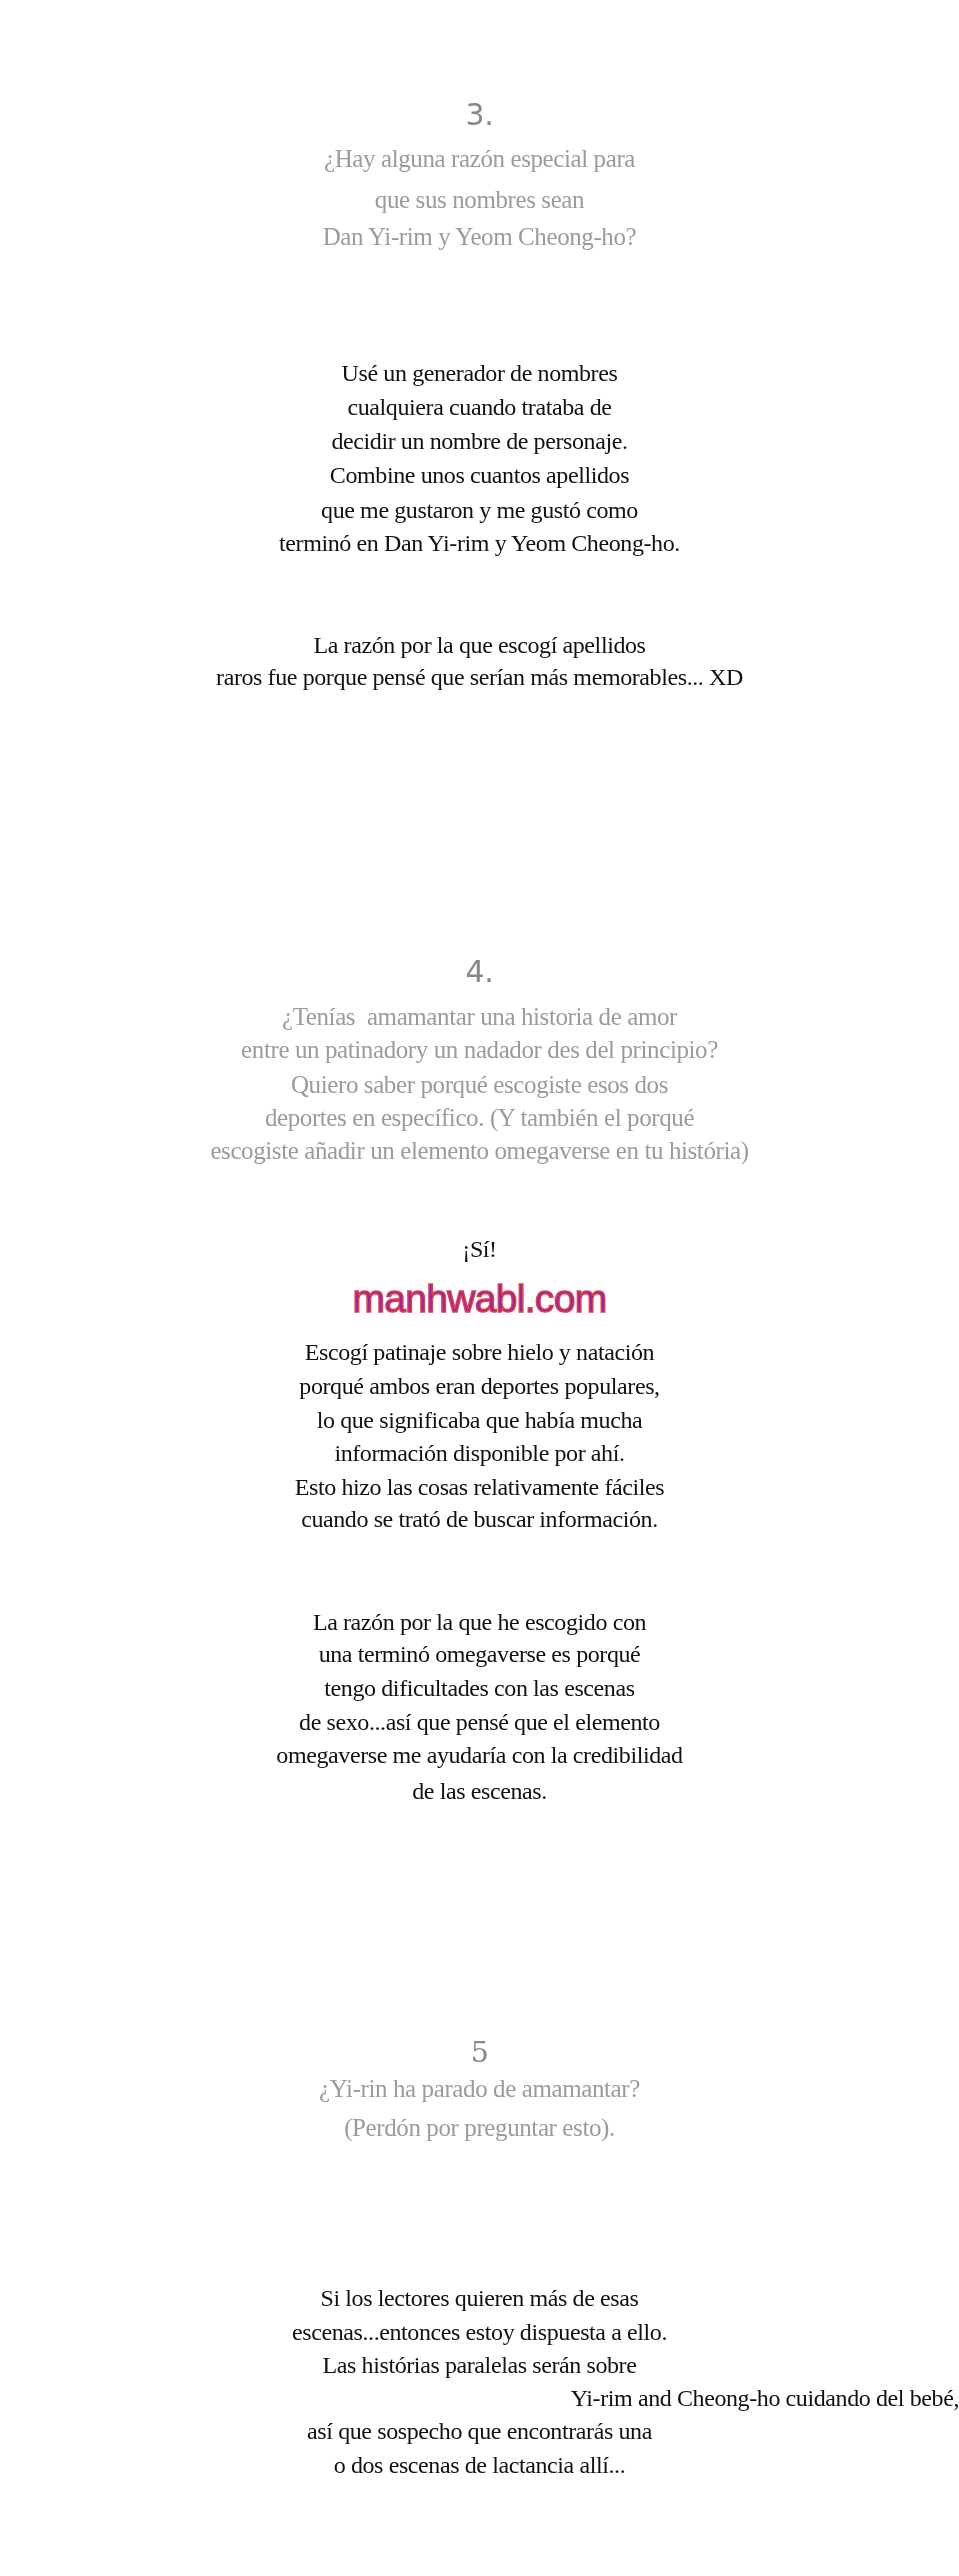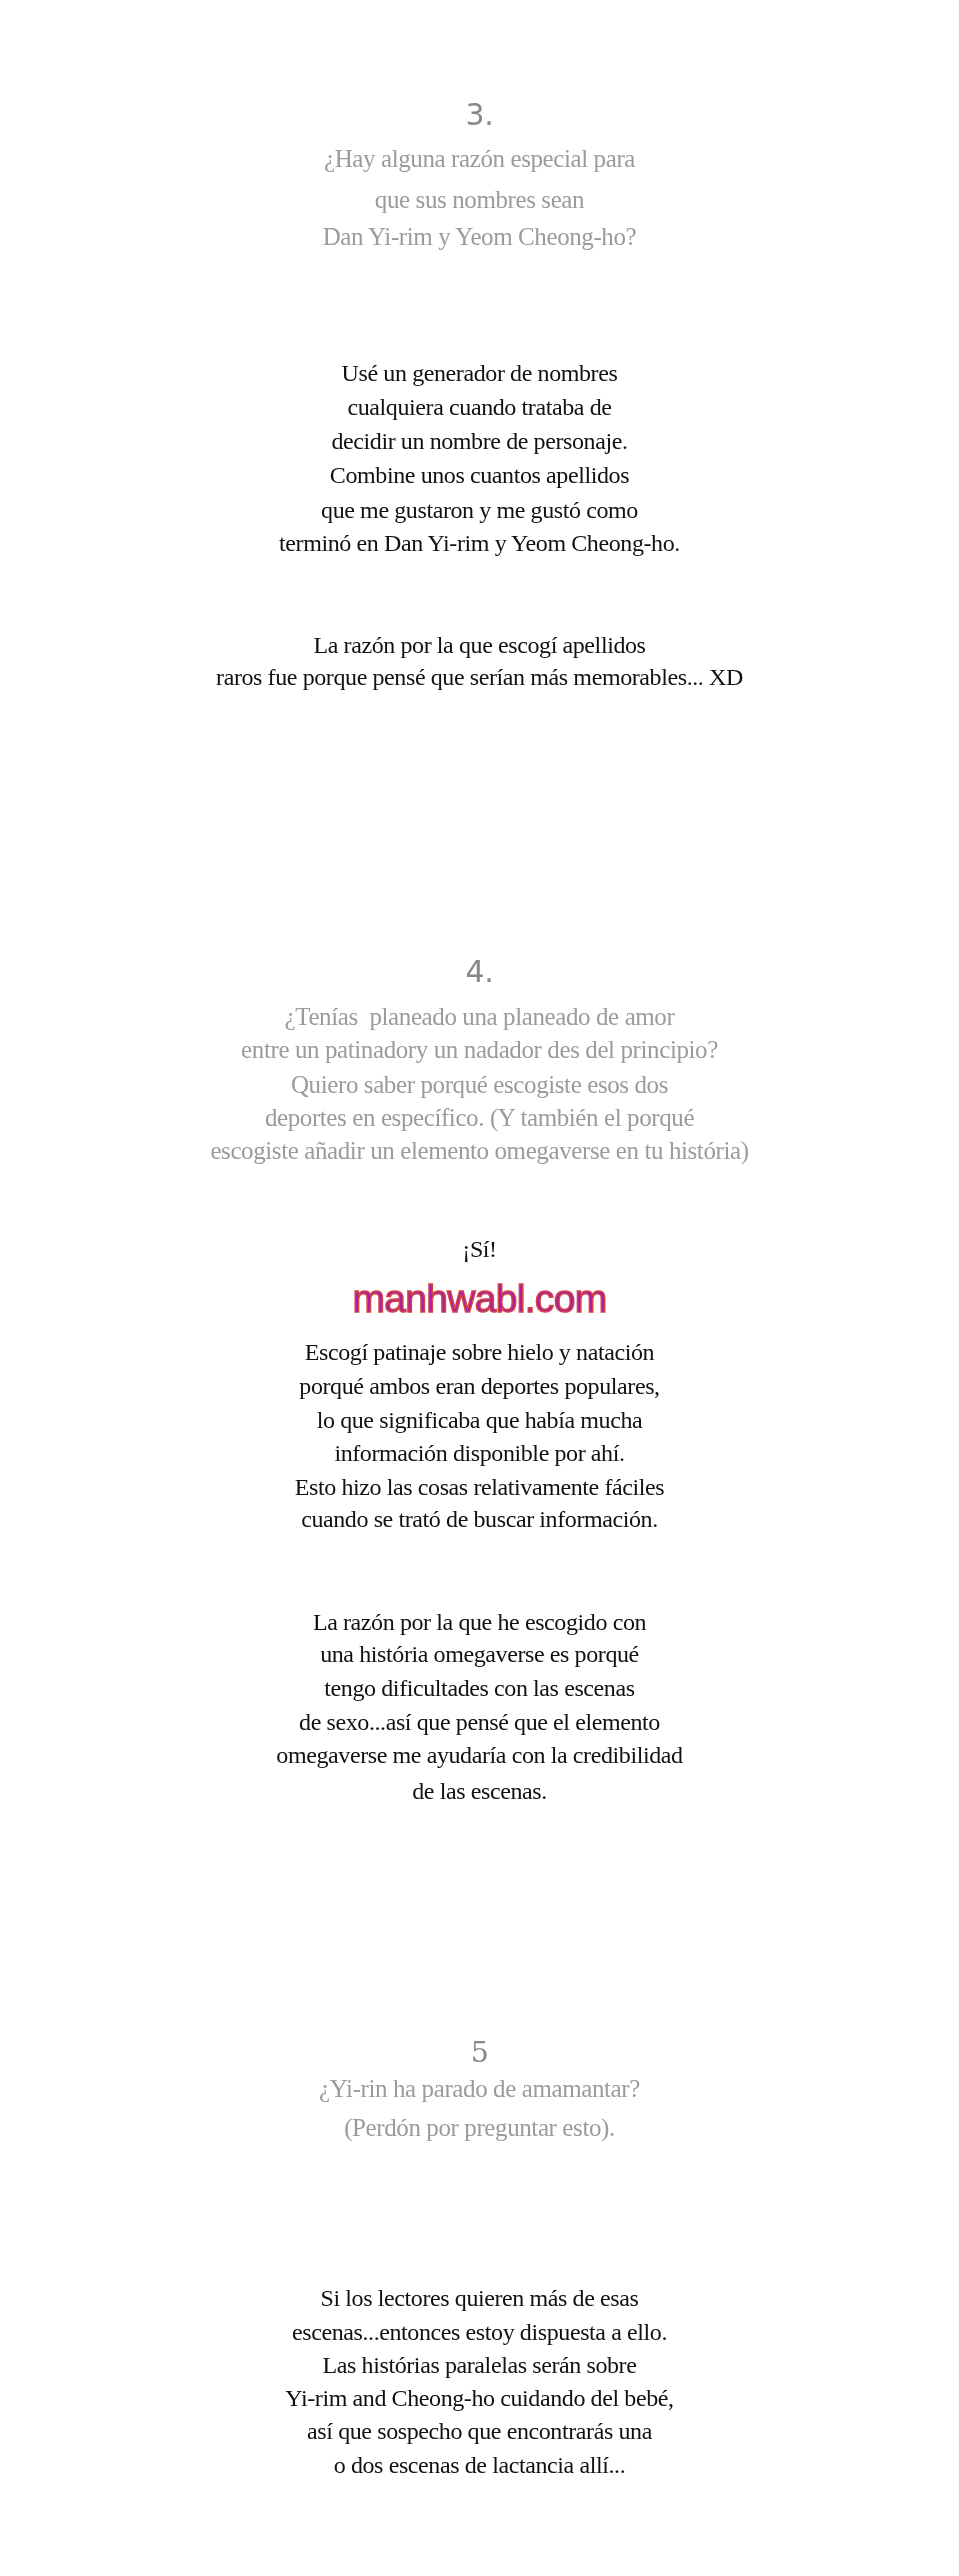--- a/index.html
+++ b/index.html
@@ -42,56 +42,56 @@
     </div>
     <div>
       <div class="line a" style="top:633px;">La razón por la que escogí apellidos</div>
       <div class="line a" style="top:665px;">raros fue porque pensé que serían más memorables... XD</div>
     </div>
   </div>
 
   <div>
     <div class="line num" style="top:957px;">4.</div>
     <div>
-      <div class="line q" style="top:1004px;">¿Tenías  planeado una planeado de amor</div>
+      <div class="line q" style="top:1004px;">¿Tenías  amamantar una historia de amor</div>
       <div class="line q" style="top:1037px;">entre un patinadory un nadador des del principio?</div>
       <div class="line q" style="top:1072px;">Quiero saber porqué escogiste esos dos</div>
       <div class="line q" style="top:1105px;">deportes en específico. (Y también el porqué</div>
       <div class="line q" style="top:1138px;">escogiste añadir un elemento omegaverse en tu história)</div>
     </div>
     <div class="line a" style="top:1237px;">¡Sí!</div>
     <div class="wm" style="top:1279px;">manhwabl.com</div>
     <div>
       <div class="line a" style="top:1340px;">Escogí patinaje sobre hielo y natación</div>
       <div class="line a" style="top:1374px;">porqué ambos eran deportes populares,</div>
       <div class="line a" style="top:1408px;">lo que significaba que había mucha</div>
       <div class="line a" style="top:1441px;">información disponible por ahí.</div>
       <div class="line a" style="top:1475px;">Esto hizo las cosas relativamente fáciles</div>
       <div class="line a" style="top:1507px;">cuando se trató de buscar información.</div>
     </div>
     <div>
       <div class="line a" style="top:1610px;">La razón por la que he escogido con</div>
-      <div class="line a" style="top:1642px;">una história omegaverse es porqué</div>
+      <div class="line a" style="top:1642px;">una terminó omegaverse es porqué</div>
       <div class="line a" style="top:1676px;">tengo dificultades con las escenas</div>
       <div class="line a" style="top:1710px;">de sexo...así que pensé que el elemento</div>
       <div class="line a" style="top:1743px;">omegaverse me ayudaría con la credibilidad</div>
       <div class="line a" style="top:1779px;">de las escenas.</div>
     </div>
   </div>
 
   <div>
     <div class="line num serif" style="top:2039px;">5</div>
     <div>
       <div class="line q" style="top:2076px;">¿Yi-rin ha parado de amamantar?</div>
       <div class="line q" style="top:2115px;">(Perdón por preguntar esto).</div>
     </div>
     <div>
       <div class="line a" style="top:2286px;">Si los lectores quieren más de esas</div>
       <div class="line a" style="top:2320px;">escenas...entonces estoy dispuesta a ello.</div>
       <div class="line a" style="top:2353px;">Las histórias paralelas serán sobre</div>
-      <div class="line a" style="top:2386px;">Yi-rim and Cheong-ho cuidando del bebé,</div>
+      <div class="line a" style="top:2386px;text-align:right;">Yi-rim and Cheong-ho cuidando del bebé,</div>
       <div class="line a" style="top:2419px;">así que sospecho que encontrarás una</div>
       <div class="line a" style="top:2453px;">o dos escenas de lactancia allí...</div>
     </div>
   </div>
 
 </div>
 
 
 </body></html>

